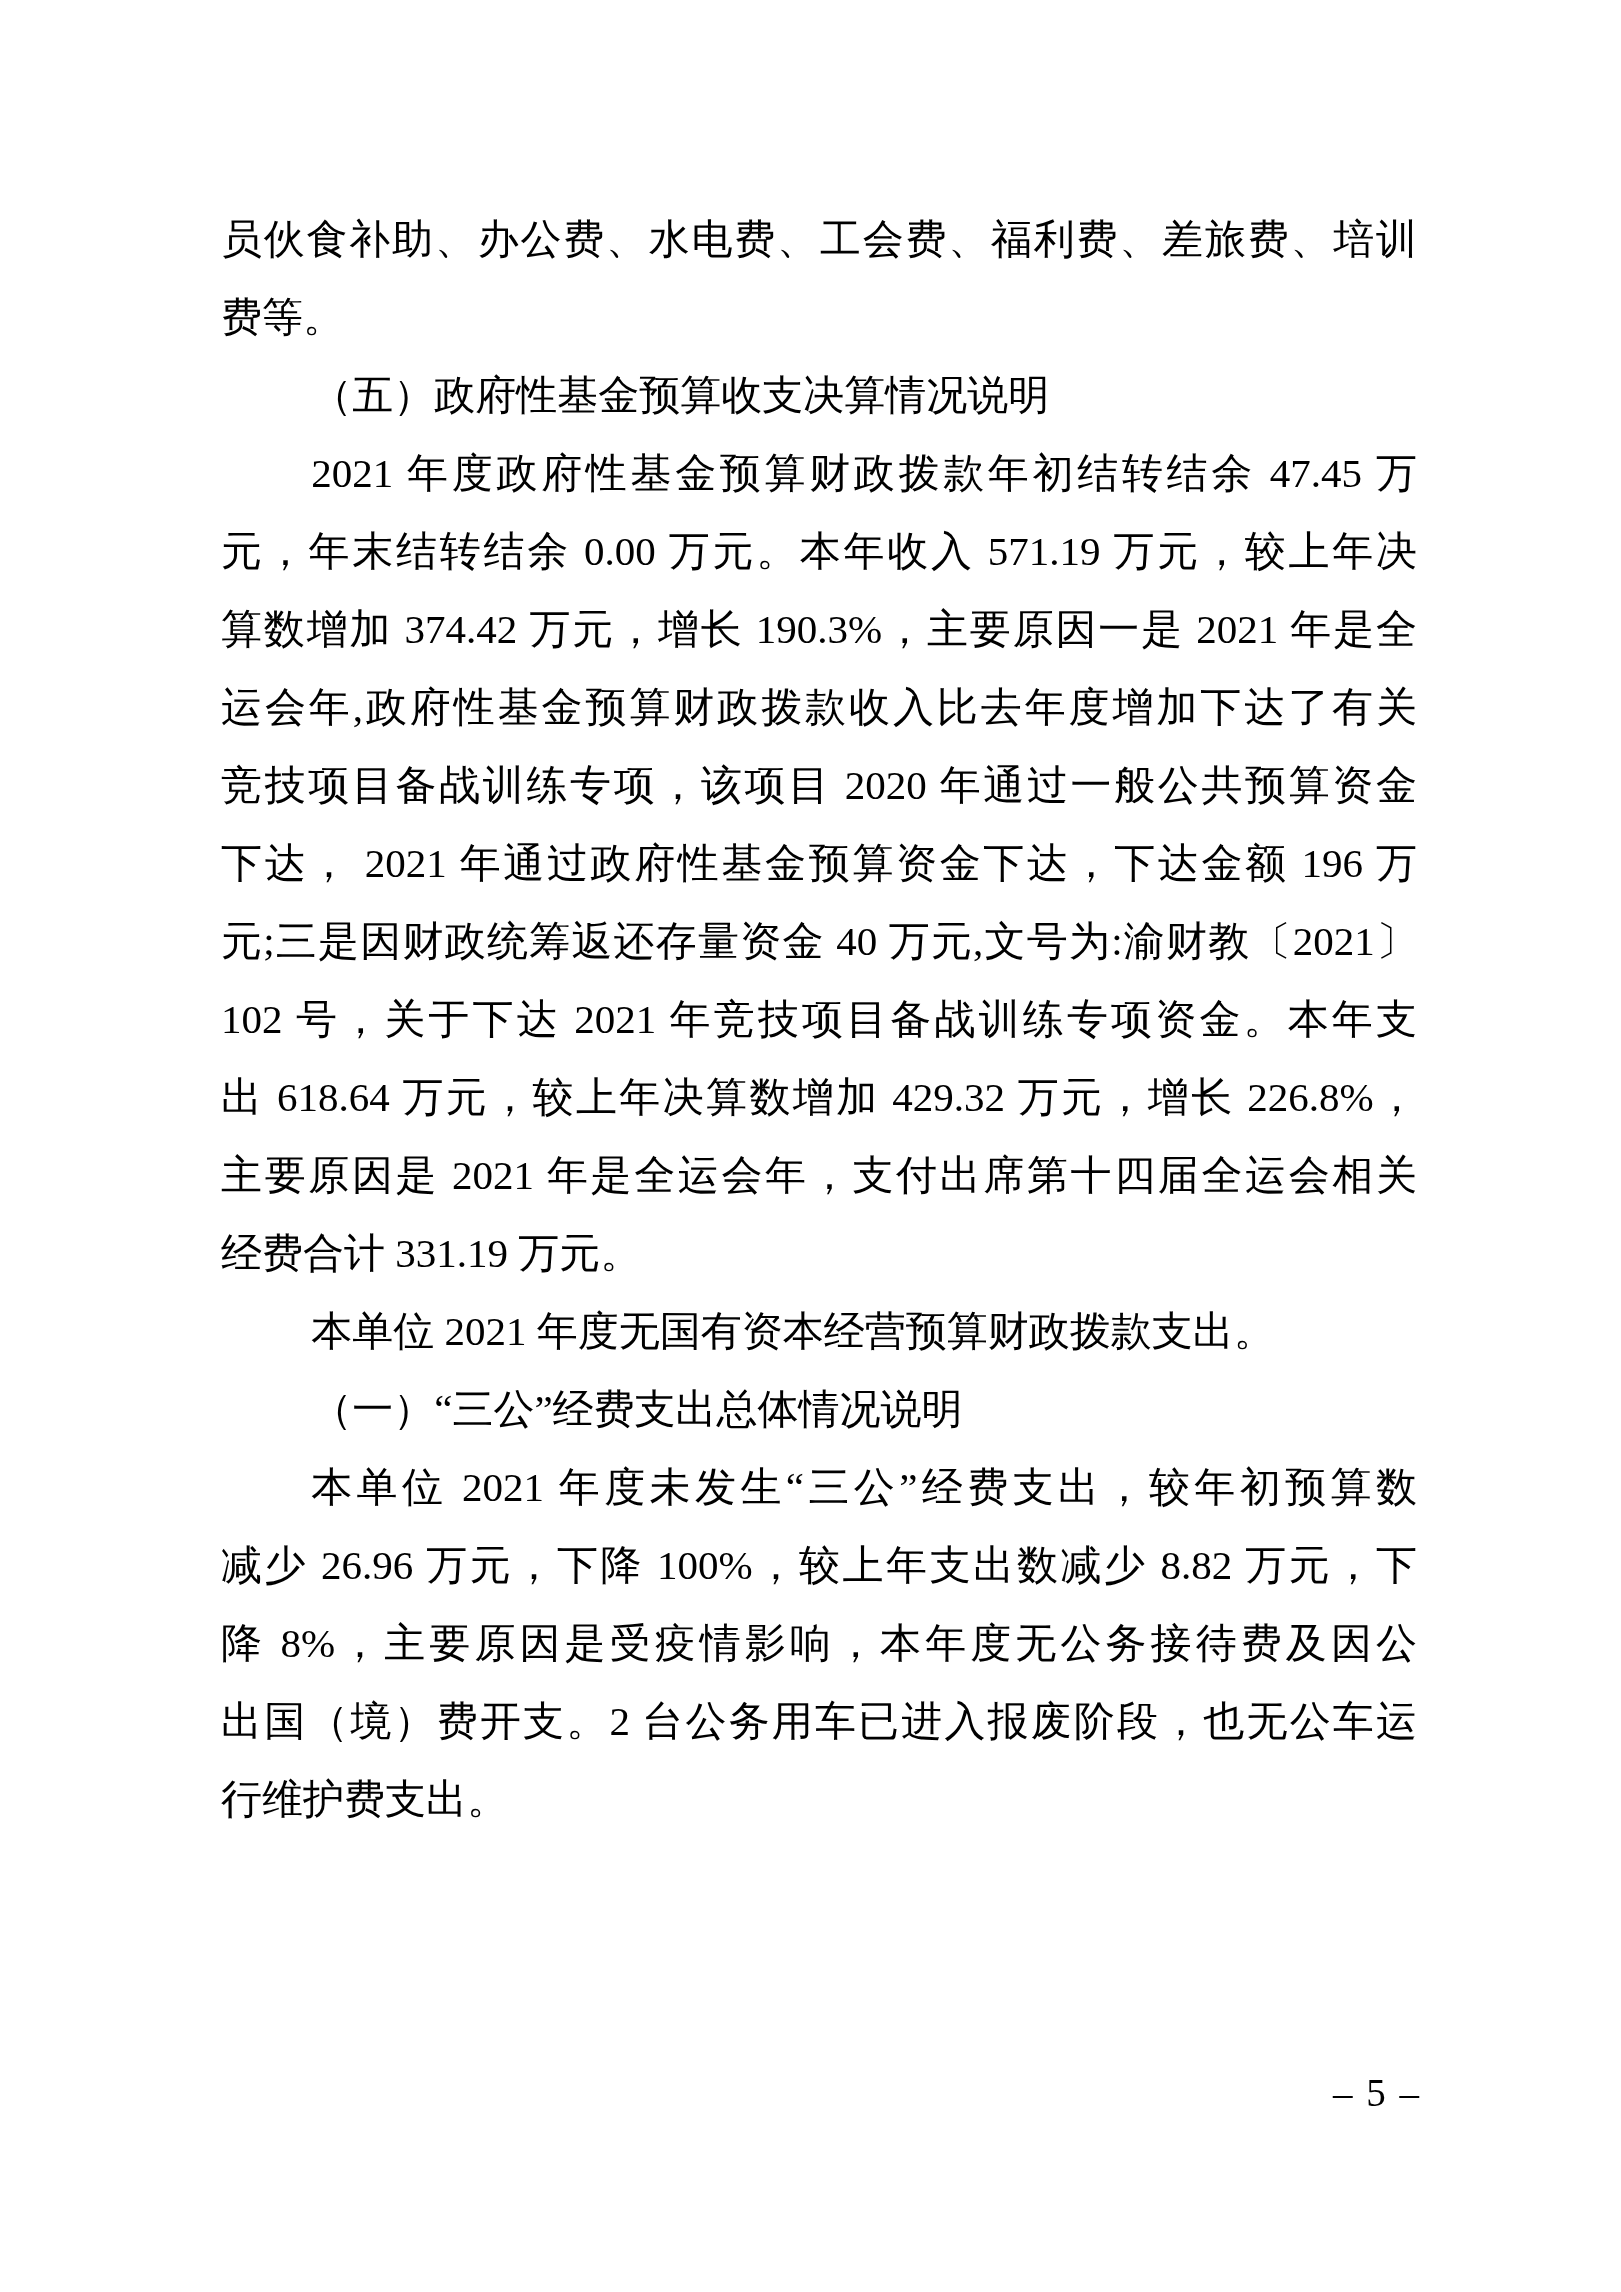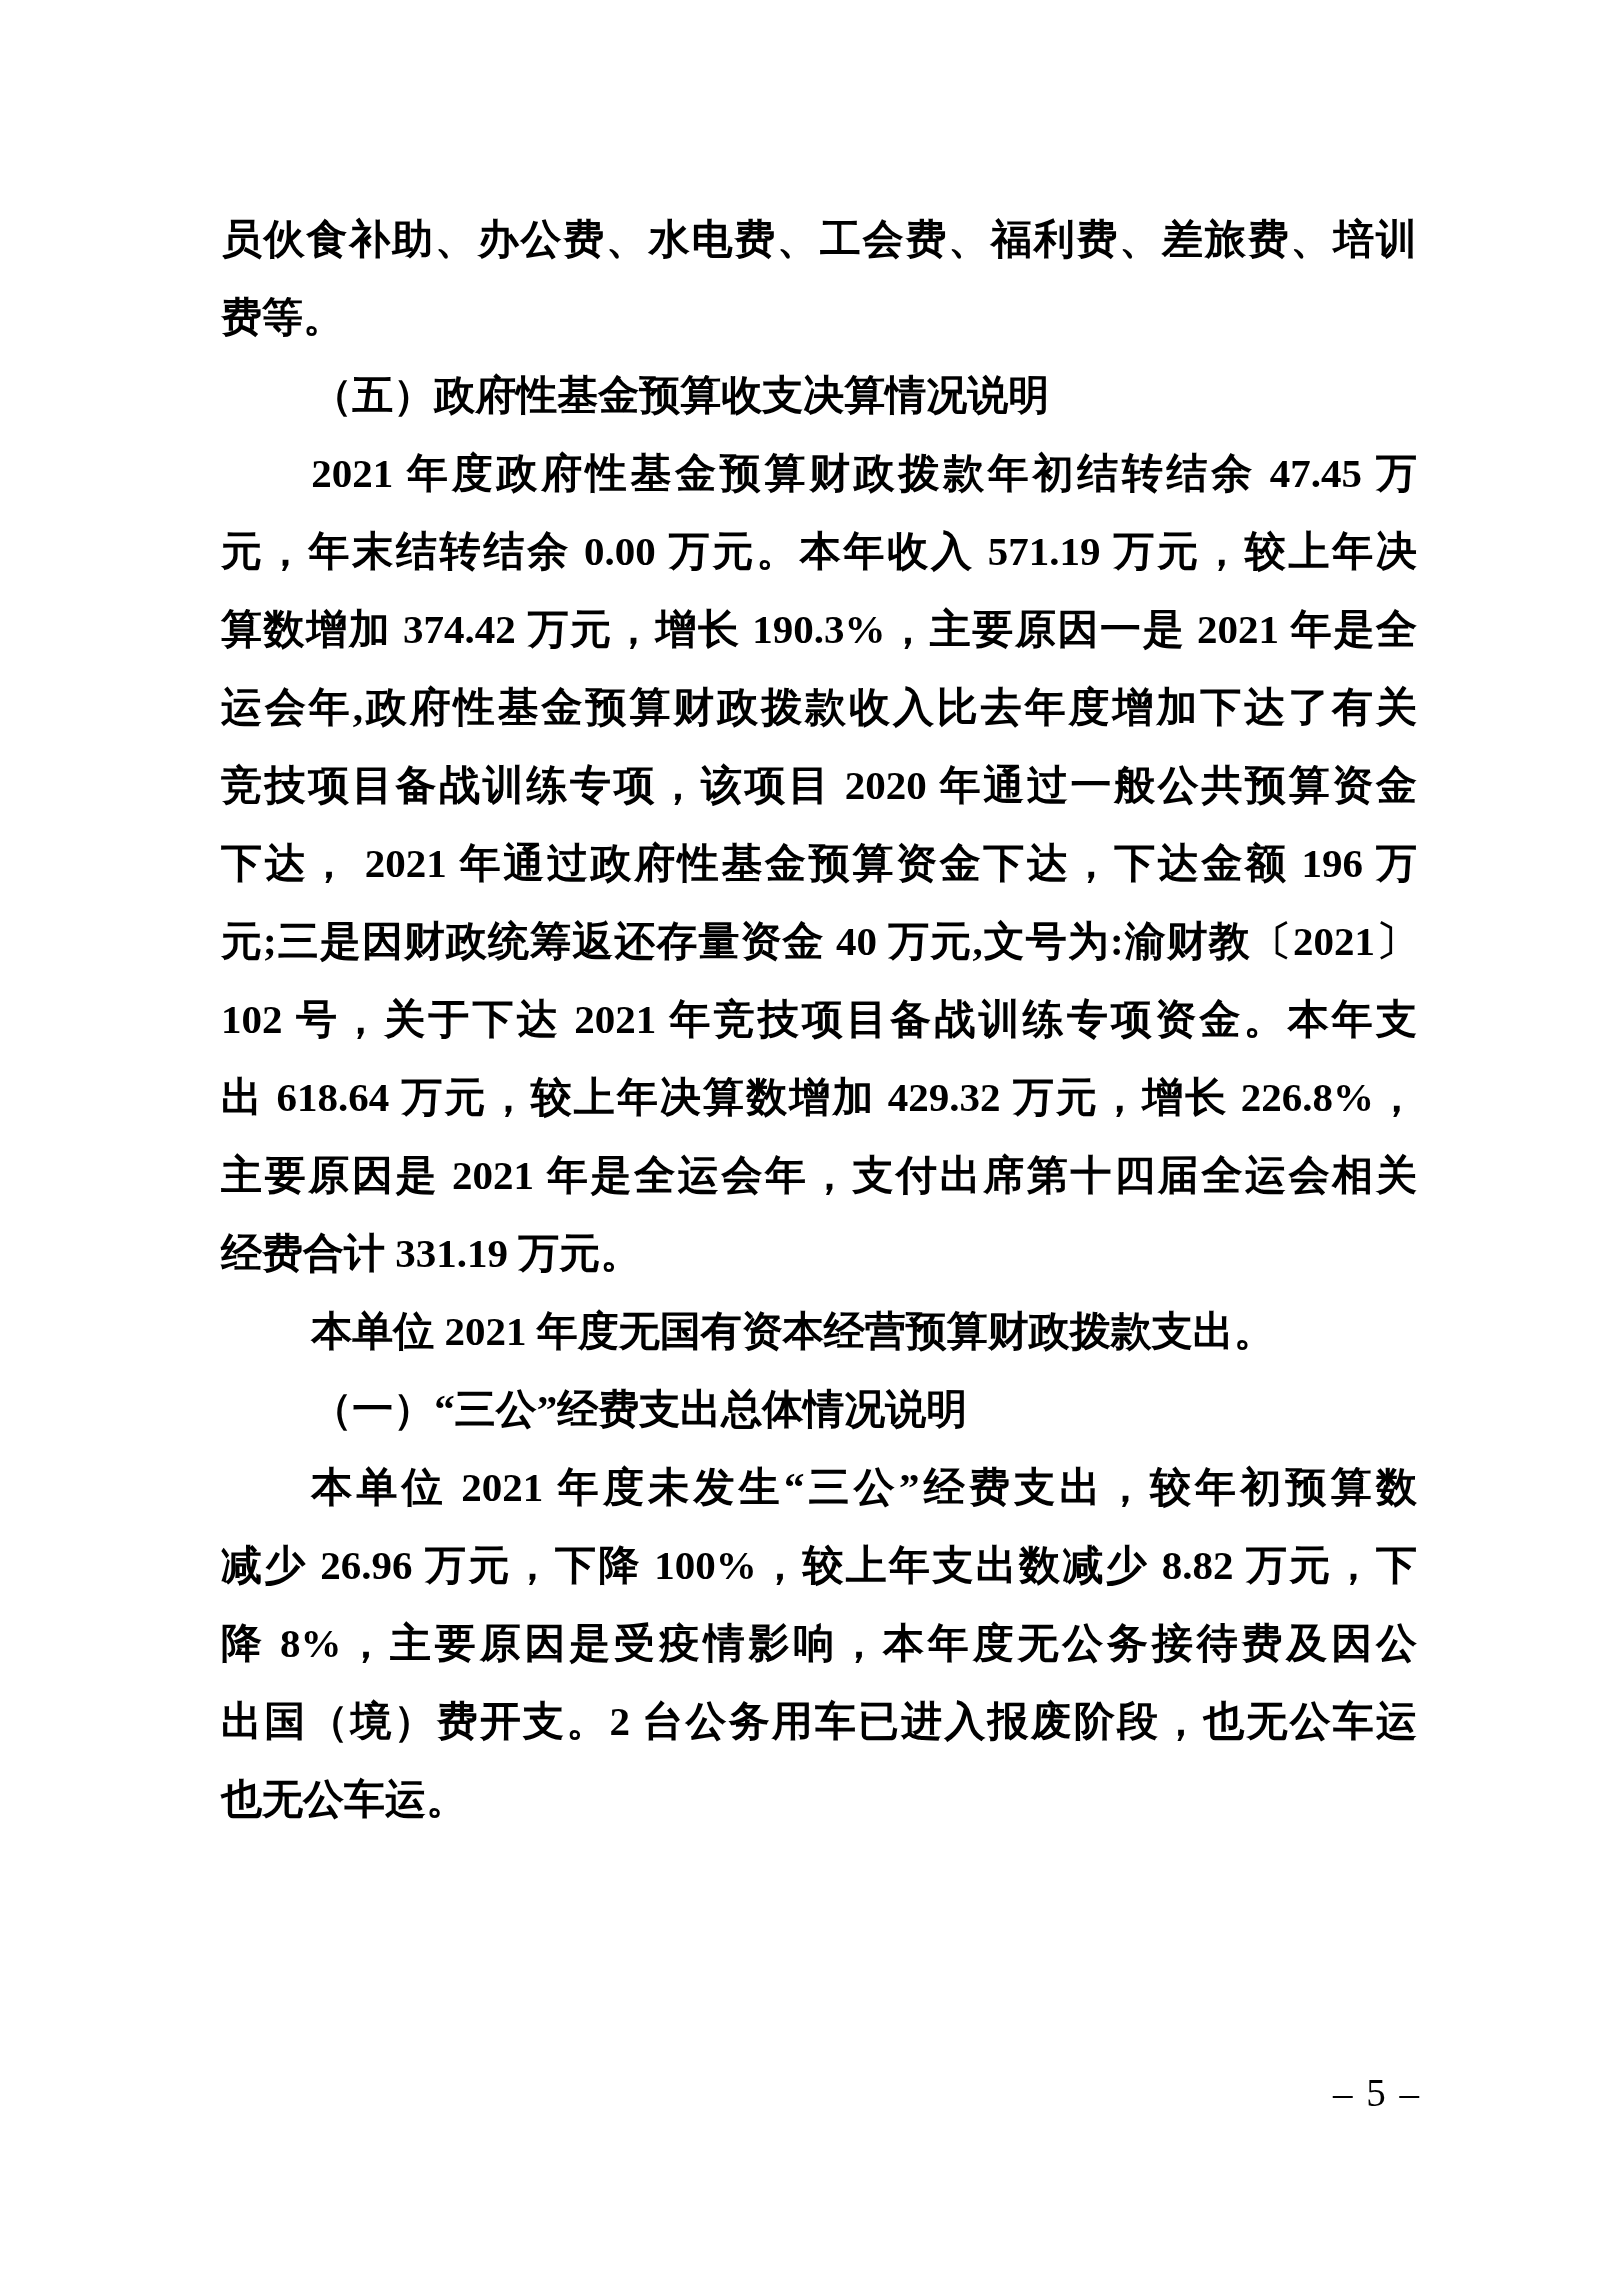--- a/index.html
+++ b/index.html
@@ -16,21 +16,20 @@
     position: absolute;
     left: 221px;
     top: 200px;
     width: 1196px;
   }
   .line {
     height: 78px;
     line-height: 78px;
     font-size: 41px;
     text-align: left;
-    font-weight: bold;
   }
   .line.j {
     text-align: justify;
     text-align-last: justify;
   }
   .line.indent { text-indent: 2.2em; }
   .line.h1 {
     font-family: "Liberation Sans", sans-serif;
     font-weight: 700;
   }
@@ -63,17 +62,17 @@
       <div class="line j">102 号，关于下达 2021 年竞技项目备战训练专项资金。本年支</div>
       <div class="line j">出 618.64 万元，较上年决算数增加 429.32 万元，增长 226.8%，</div>
       <div class="line j">主要原因是 2021 年是全运会年，支付出席第十四届全运会相关</div>
       <div class="line">经费合计 331.19 万元。</div>
       <div class="line indent">本单位 2021 年度无国有资本经营预算财政拨款支出。</div>
       <div class="line indent">（一）“三公”经费支出总体情况说明</div>
       <div class="line j indent">本单位 2021 年度未发生“三公”经费支出，较年初预算数</div>
       <div class="line j">减少 26.96 万元，下降 100%，较上年支出数减少 8.82 万元，下</div>
       <div class="line j">降 8%，主要原因是受疫情影响，本年度无公务接待费及因公</div>
       <div class="line j">出国（境）费开支。2 台公务用车已进入报废阶段，也无公车运</div>
-      <div class="line">也无公车运。</div>
+      <div class="line">行维护费支出。</div>
     </main>
   <div class="page-number">– 5 –</div>
 </div>
 
 
 </body></html>

